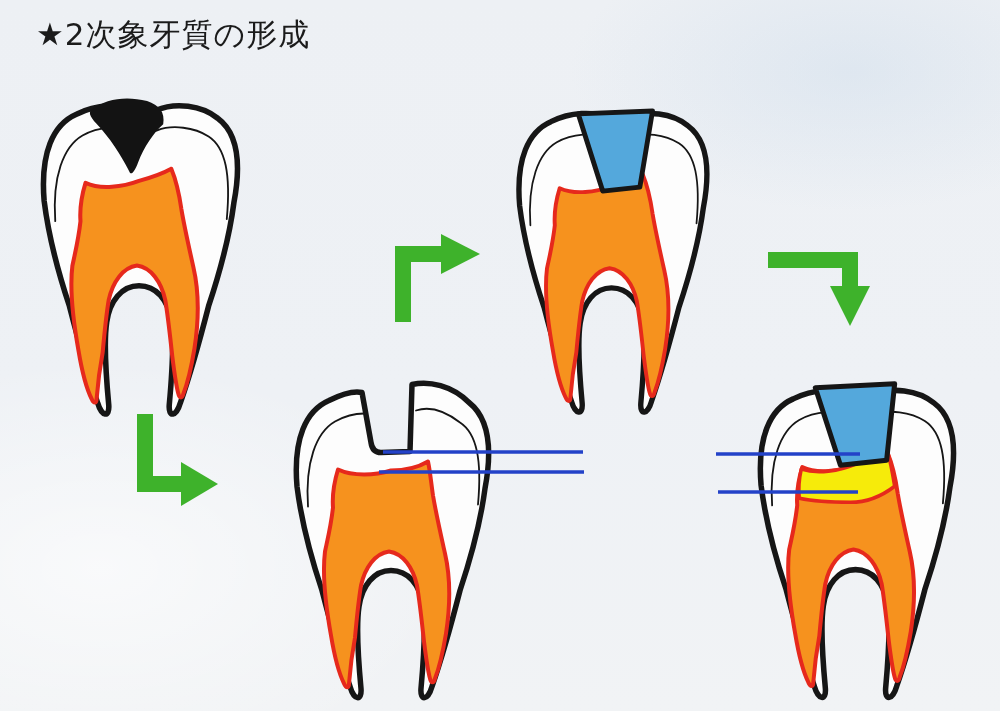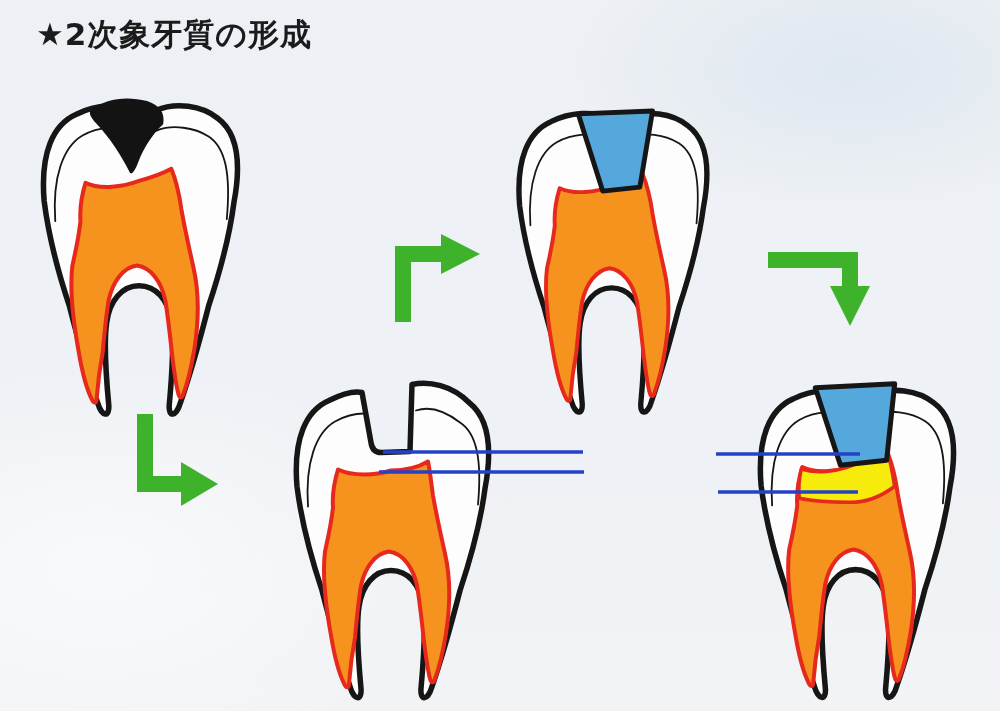--- a/index.html
+++ b/index.html
@@ -9,21 +9,21 @@
     margin:0 auto;
     background:
       radial-gradient(ellipse 400px 200px at 85% 10%, rgba(205,220,235,.45), rgba(0,0,0,0) 70%),
       radial-gradient(ellipse 500px 300px at 10% 80%, rgba(255,255,255,.6), rgba(0,0,0,0) 70%),
       linear-gradient(180deg,#edf0f4 0%,#eef1f5 55%,#f1f3f5 100%);
     overflow:hidden;
     font-family:"Liberation Sans", sans-serif;
   }
   .title{
     position:absolute;left:36px;top:14px;
-    font-size:31px;font-weight:bold;color:#1b1b1b;
+    font-size:31px;font-weight:normal;color:#1b1b1b;
     letter-spacing:1px;
     font-family:"DejaVu Sans","Liberation Sans",sans-serif;
   }
   svg{position:absolute;overflow:visible;}
   .outer{stroke-width:5.5;stroke-linejoin:round;stroke-linecap:round;}
   .dej{stroke-width:1.8;fill:none;stroke-linecap:round;}
   .pulp{stroke-width:4;stroke-linejoin:round;}
   .filling{stroke-width:5;stroke-linejoin:round;}
   .yellowband{stroke-width:3.5;stroke-linejoin:round;}
   .abar{fill:none;stroke-width:16;stroke-linejoin:miter;stroke-linecap:butt;}

